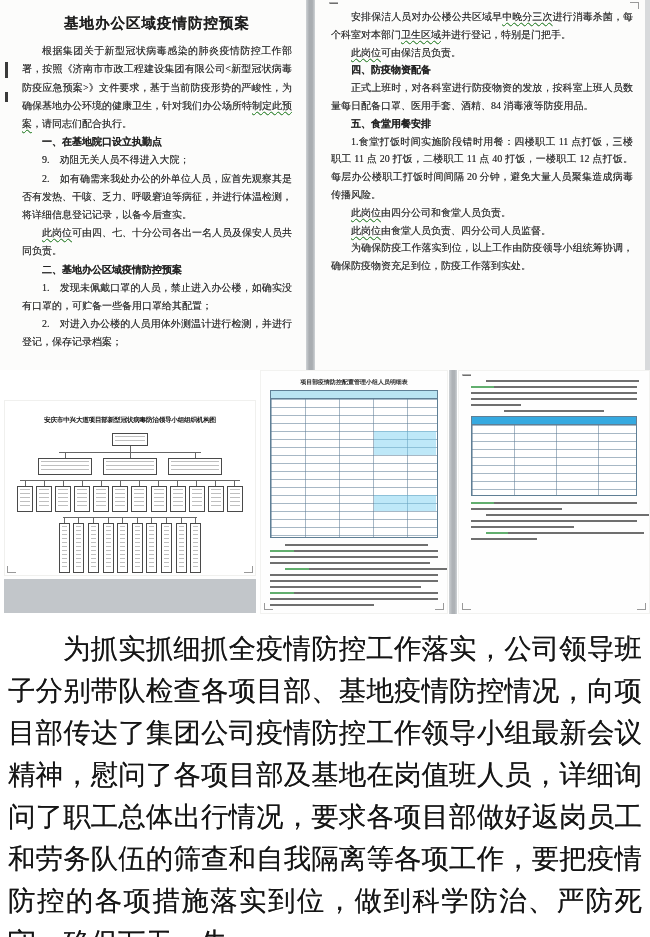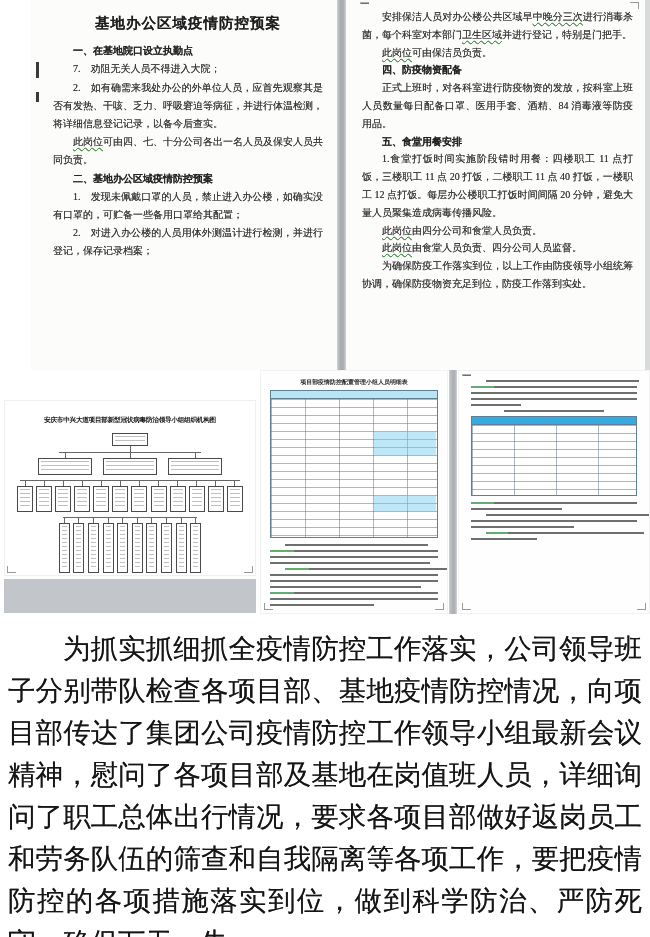--- a/index.html
+++ b/index.html
@@ -4,21 +4,21 @@
 <style>
   * { margin:0; padding:0; box-sizing:border-box; }
   html,body { width:650px; height:937px; background:#ffffff; overflow:hidden;
               font-family:"Liberation Serif", serif; }
 
   
   .scan-row { display:flex; height:370px; border-right:5px solid #d8dadc; background:#fff; }
   .scan-page { background:#fcfcfb; color:#333; font-size:10px; text-align:justify;
                text-shadow:0 0 .6px rgba(50,50,50,.75); position:relative; overflow:hidden; }
   .scan-page p { text-indent:2em; }
-  .scan-left { width:306px; padding:10px 14px 0 22px; line-height:18.2px;margin-left:31px; }
+  .scan-left { width:306px; padding:10px 14px 0 22px; line-height:18.2px; }
   .scan-right { flex:1; padding:8px 12px 0 16px; line-height:17.8px; }
   .scan-divider { width:9px; background:linear-gradient(to right,#cfd3d6,#a9adb1 35%,#a9adb1 70%,#cfd3d6); }
   .doc-title { text-align:center; font-weight:bold; font-size:14.5px; letter-spacing:1px;
                color:#1d1d1d; margin:4px 0 10px 0; text-indent:0; }
   .h { font-weight:bold; color:#222; }
   .g { text-decoration:underline; text-decoration-style:wavy; text-decoration-color:#3f9f3f;
        text-decoration-thickness:1px; text-underline-offset:2px; }
   .r { text-decoration-style:wavy; text-decoration-color:#d03020;
        text-decoration-thickness:1.5px; text-underline-offset:2px; }
   .scan-mark { position:absolute; left:5px; width:3px; background:#3a3a3a; }
@@ -92,22 +92,23 @@
 </style>
 </head>
 <body>
 
 <div class="scan-row">
 
   <div class="scan-page scan-left">
     <span class="scan-mark m1"></span>
     <span class="scan-mark m2"></span>
     <div class="doc-title">基地办公区域疫情防控预案</div>
+    <p><span>根据集团关于新型冠状病毒感染的肺炎疫情防控工作部署，按照《济南市市政工程建设集团有限公司&lt;新型冠状病毒防疫应急预案&gt;》文件要求，基于当前防疫形势的严峻性，为确保基地办公环境的健康卫生，针对我们办公场所特</span><span class="g">制定此预案</span><span>，请同志们配合执行。</span></p>
     <p class="h">一、在基地院口设立执勤点</p>
-    <p>7.　劝阻无关人员不得进入大院；</p>
+    <p>9.　劝阻无关人员不得进入大院；</p>
     <p>2.　如有确需来我处办公的外单位人员，应首先观察其是否有发热、干咳、乏力、呼吸窘迫等病征，并进行体温检测，将详细信息登记记录，以备今后查实。</p>
     <p><span class="g">此岗位</span><span>可由四、七、十分公司各出一名人员及保安人员共同负责。</span></p>
     <p class="h">二、基地办公区域疫情防控预案</p>
     <p>1.　发现未佩戴口罩的人员，禁止进入办公楼，如确实没有口罩的，可贮备一些备用口罩给其配置；</p>
     <p>2.　对进入办公楼的人员用体外测温计进行检测，并进行登记，保存记录档案；</p>
   </div>
 
   <div class="scan-divider"></div>
 
   <div class="scan-page scan-right">

